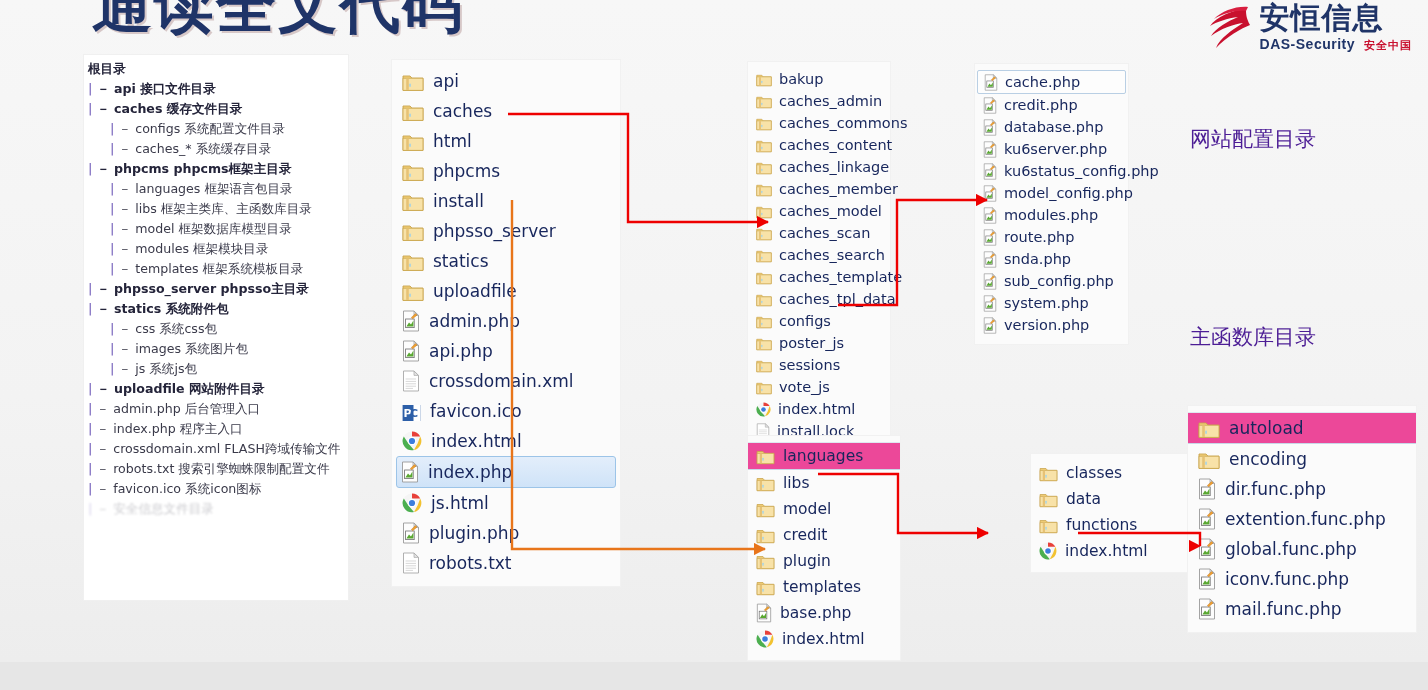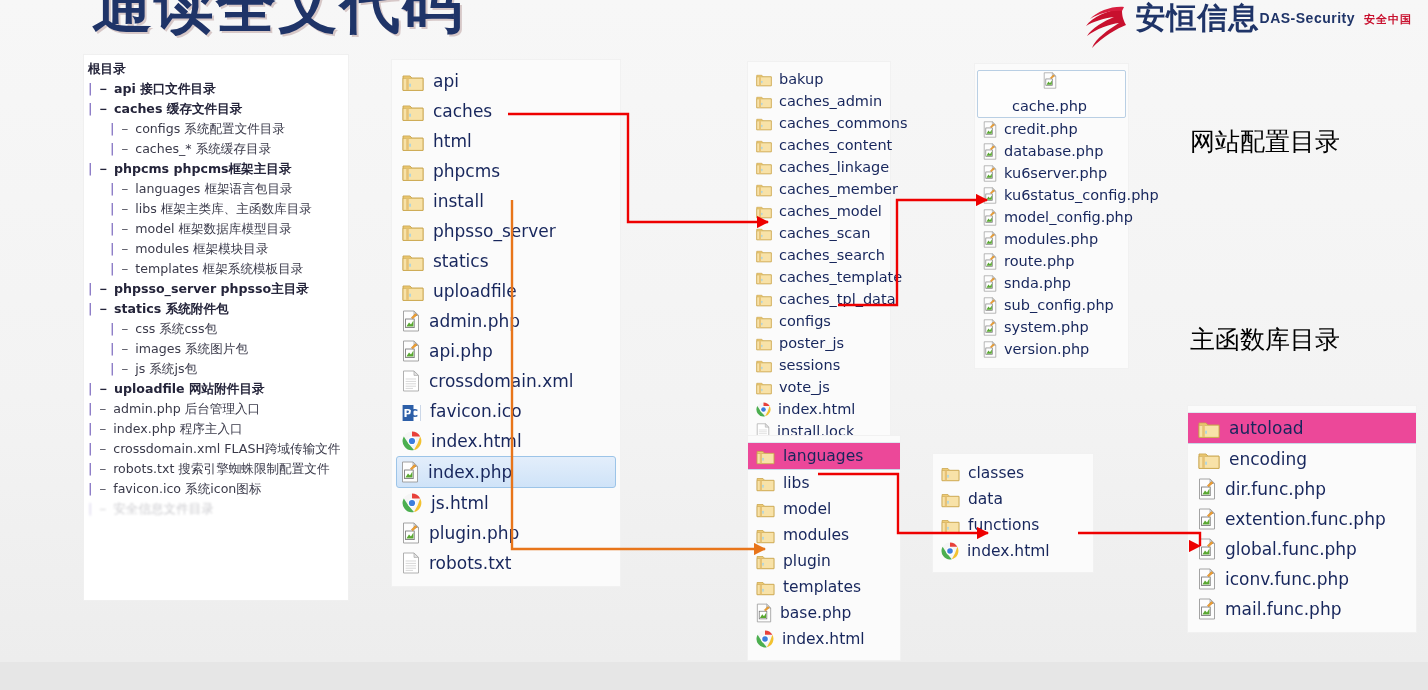--- a/index.html
+++ b/index.html
@@ -33,32 +33,32 @@
     text-shadow:2px 2px 0 rgba(120,60,60,.25);
     white-space:nowrap;
   }
 
   
   #logo{
     position:absolute;right:16px;top:2px;
     display:flex;align-items:flex-start;
   }
   #logo-mark{width:52px;height:52px;position:relative;margin-right:6px;margin-top:2px;}
-  #logo-text-wrap{display:flex;flex-direction:row;align-items:center;}
+  #logo-text-wrap{display:flex;flex-direction:column;}
   #logo-cn{
     font-size:30px;font-weight:bold;color:#1f3468;letter-spacing:1px;
     line-height:1.05;font-family:"DejaVu Sans","Liberation Sans",sans-serif;
   }
   #logo-en-row{display:flex;align-items:baseline;gap:9px;margin-top:2px;}
   #logo-en{font-size:14px;font-weight:bold;color:#1f3468;letter-spacing:.5px;}
   #logo-slogan{font-size:11px;font-weight:bold;color:#c8102e;letter-spacing:1px;}
 
   
   .annot{
-    position:absolute;color:#000000;font-size:25px;font-weight:normal;
+    position:absolute;color:#4c1d95;font-size:21px;font-weight:normal;
     font-family:"DejaVu Sans","Liberation Sans",sans-serif;white-space:nowrap;
   }
   #annot-config{left:1190px;top:125px;}
   #annot-funcs{left:1190px;top:323px;}
 
   
   #outline-panel{
     position:absolute;left:84px;top:55px;width:264px;height:545px;
     background:#ffffff;
     box-shadow:0 0 0 1px #f0f0f0;
@@ -92,21 +92,21 @@
   .frow.big{font-size:17px;line-height:28px;padding:1px 10px 1px 10px;gap:9px;text-align:center;}
   .frow.mid{font-size:15.5px;line-height:24px;gap:8px;}
   .frow.selected{
     background:linear-gradient(180deg,#e3eefb 0%,#cfe3f8 100%);
     border:1px solid #9cc4e8;border-radius:3px;
     margin-left:4px;margin-right:4px;padding-left:4px;
   }
   .frow.outlined{
     border:1px solid #b9cfe4;border-radius:2px;
     background:#fdfdfd;
-    margin-left:2px;margin-right:2px;padding-left:6px;flex-direction:column;
+    margin-left:2px;margin-right:2px;padding-left:6px;
   }
   .frow.bandtop{
     background:#ec4899;border-bottom:1px solid #c8d8e8;border-top:1px solid #dfe8f1;
   }
 
   
   .icon{flex:0 0 auto;display:inline-block;position:relative;}
   .ic-folder{width:16px;height:14px;}
   .ic-folder.s18{width:19px;height:16px;}
   .ic-folder.s21{width:22px;height:19px;}
@@ -663,21 +663,21 @@
         </svg></span>
       <span>model</span>
     </div>
     <div class="frow mid">
       <span class="icon ic-folder s18"><svg viewBox="0 0 22 19" width="100%" height="100%">
           <path d="M1 3 L8 3 L10 5.2 L21 5.2 L21 17.4 L1 17.4 Z" fill="#f3d07a" stroke="#c8a34a" stroke-width="0.9"></path>
           <path d="M1 5.2 L21 5.2 L21 17.4 L1 17.4 Z" fill="#f8e2a8" stroke="#c8a34a" stroke-width="0.8"></path>
           <rect x="4.2" y="5.6" width="2.6" height="11.3" fill="#e7c275"></rect>
           <rect x="7.3" y="10.4" width="1.5" height="3.6" rx="0.7" fill="#9fd2ea"></rect>
         </svg></span>
-      <span>modules</span>
+      <span>credit</span>
     </div>
     <div class="frow mid">
       <span class="icon ic-folder s18"><svg viewBox="0 0 22 19" width="100%" height="100%">
           <path d="M1 3 L8 3 L10 5.2 L21 5.2 L21 17.4 L1 17.4 Z" fill="#f3d07a" stroke="#c8a34a" stroke-width="0.9"></path>
           <path d="M1 5.2 L21 5.2 L21 17.4 L1 17.4 Z" fill="#f8e2a8" stroke="#c8a34a" stroke-width="0.8"></path>
           <rect x="4.2" y="5.6" width="2.6" height="11.3" fill="#e7c275"></rect>
           <rect x="7.3" y="10.4" width="1.5" height="3.6" rx="0.7" fill="#9fd2ea"></rect>
         </svg></span>
       <span>plugin</span>
     </div>
@@ -705,21 +705,21 @@
           <circle cx="10" cy="10" r="9.4" fill="#f5f5f5"></circle>
           <path d="M10 0.6 A9.4 9.4 0 0 1 18.2 5.4 L10 5.4 Z" fill="#e8403a"></path>
           <path d="M18.2 5.4 A9.4 9.4 0 0 1 12 19.1 L15.6 12.6 Z" fill="#f2c230"></path>
           <path d="M12 19.1 A9.4 9.4 0 0 1 1.8 5.4 L6.4 12.6 Z" fill="#4caf50"></path>
           <circle cx="10" cy="10" r="4.3" fill="#ffffff"></circle>
           <circle cx="10" cy="10" r="3.1" fill="#3b7ddd"></circle>
         </svg></span>
       <span>index.html</span>
     </div>
   </div>
-<div class="panel" id="panel-libs" style="left:933px;top:454px;width:160px;">
+<div class="panel" id="panel-libs" style="left:1031px;top:454px;width:160px;">
     <div class="frow mid">
       <span class="icon ic-folder s18"><svg viewBox="0 0 22 19" width="100%" height="100%">
           <path d="M1 3 L8 3 L10 5.2 L21 5.2 L21 17.4 L1 17.4 Z" fill="#f3d07a" stroke="#c8a34a" stroke-width="0.9"></path>
           <path d="M1 5.2 L21 5.2 L21 17.4 L1 17.4 Z" fill="#f8e2a8" stroke="#c8a34a" stroke-width="0.8"></path>
           <rect x="4.2" y="5.6" width="2.6" height="11.3" fill="#e7c275"></rect>
           <rect x="7.3" y="10.4" width="1.5" height="3.6" rx="0.7" fill="#9fd2ea"></rect>
         </svg></span>
       <span>classes</span>
     </div>
     <div class="frow mid">

